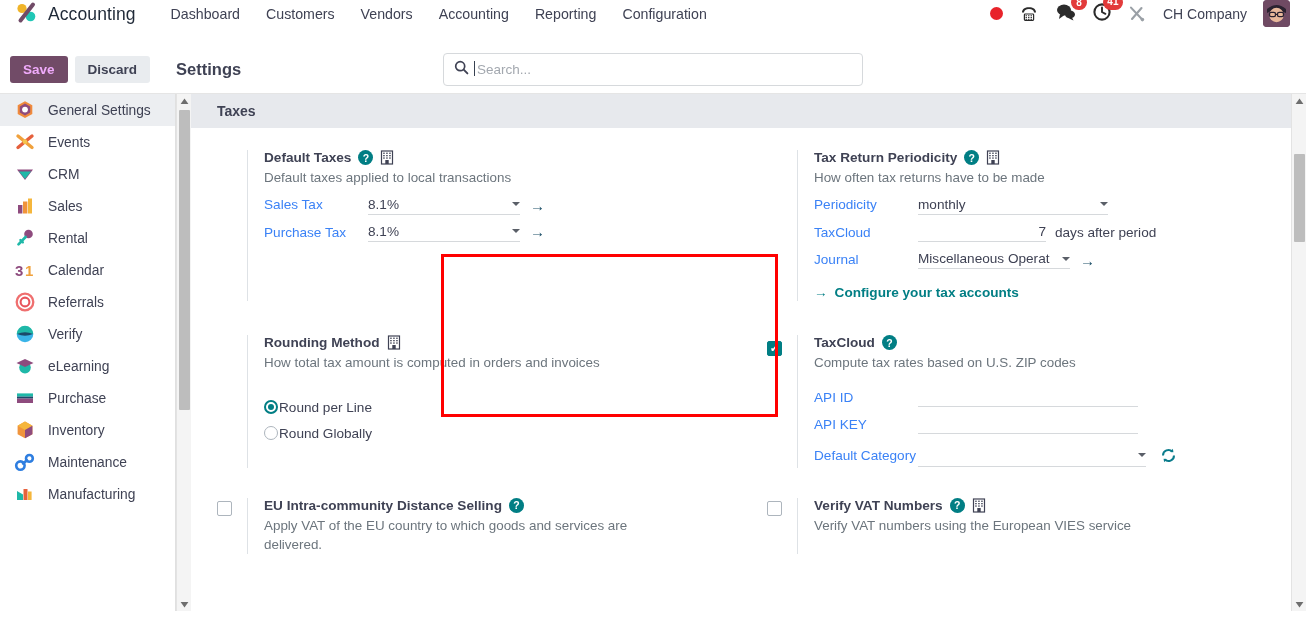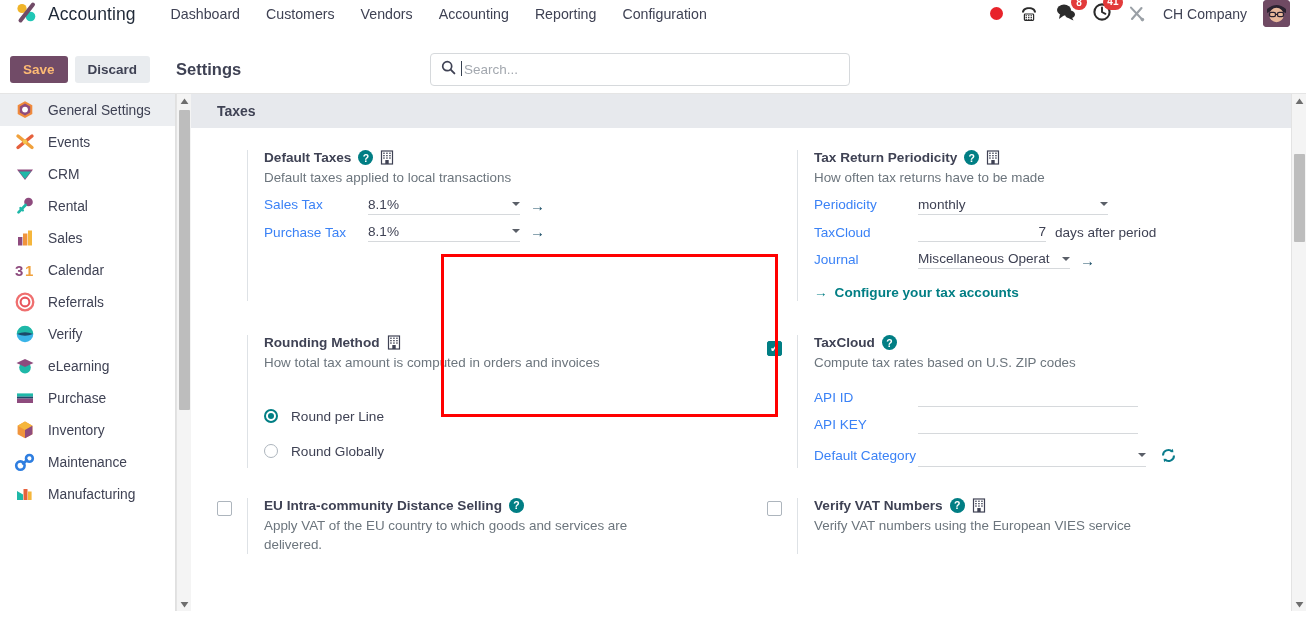--- a/index.html
+++ b/index.html
@@ -59,25 +59,25 @@
     height: 48px; background: #ffffff;
     display: flex; align-items: center;
     padding: 0 10px; border-bottom: 1px solid #e5e5e5;
     position: relative;
   }
   .btn {
     font-size: 13.5px; border-radius: 3px;
     padding: 6px 13px; cursor: pointer; border: none;
     font-family: inherit;
   }
-  .btn-save { background: #714b67; color: #fdba74; font-weight: 600; }
+  .btn-save { background: #714b67; color: #f0abfc; font-weight: 600; }
   .btn-discard { background: #e9ecef; color: #3f4254; margin-left: 7px; font-weight: 600; }
   .panel-title { font-size: 16.5px; color: #3f4254; margin-left: 26px; font-weight: bold; }
   .searchbox {
-    position: absolute; left: 430px; top: 53px;
+    position: absolute; left: 443px; top: 53px;
     width: 420px; height: 33px;
     border: 1px solid #d6d9dc; border-radius: 4px;
     display: flex; align-items: center; padding: 0 10px;
     background: #fff;
   }
   .search-ph { font-size: 13.5px; color: #a3a8af; margin-left: 8px; position: relative; }
   .search-ph::before {
     content: ""; position: absolute; left: -3px; top: -1px;
     width: 1px; height: 15px; background: #374151;
   }
@@ -193,21 +193,21 @@
     border: 1px solid #adb5bd; border-radius: 2px;
     background: #fff; cursor: pointer;
     display: inline-flex; align-items: center; justify-content: center;
   }
   .cbox.checked { background: #017e84; border-color: #017e84; }
   .cbox.checked::after {
     content: "✔"; color: #fff; font-size: 10.5px; line-height: 1;
   }
 
   
-  .radio-row { display: flex; gap: 13px; margin-top: 20px; cursor: pointer; }
+  .radio-row { display: flex; gap: 1px; margin-top: 11px; cursor: pointer; }
   .radio {
     width: 14px; height: 14px; border-radius: 50%;
     border: 1px solid #adb5bd; background: #fff; flex: 0 0 14px;
     display: inline-flex; align-items: center; justify-content: center;
   }
   .radio.on { border: 2px solid #017e84; }
   .radio.on::after {
     content: ""; width: 6px; height: 6px;
     border-radius: 50%; background: #017e84;
   }
@@ -346,36 +346,36 @@
         <svg width="22" height="22" viewBox="0 0 22 22">
           <path d="M3 6.5 L19 6.5 L11 17 Z" fill="#8e4b7e"></path>
           <path d="M5 8.5 L17 8.5 L11 16 Z" fill="#1fb8a8"></path>
         </svg>
       </span>
       <span class="side-label">CRM</span>
     </div>
     <div class="side-item">
       <span class="sicon">
         <svg width="22" height="22" viewBox="0 0 22 22">
+          <rect x="4" y="10" width="4.4" height="8.5" fill="#8e4b7e"></rect>
+          <rect x="9" y="6.5" width="4.4" height="12" fill="#f0943c"></rect>
+          <rect x="14" y="3.5" width="4" height="15" fill="#f5b63c"></rect>
+        </svg>
+      </span>
+      <span class="side-label">Sales</span>
+    </div>
+    <div class="side-item">
+      <span class="sicon">
+        <svg width="22" height="22" viewBox="0 0 22 22">
           <circle cx="14.5" cy="7" r="4.3" fill="#8e4b7e"></circle>
           <path d="M11.6 10 L4.5 17.4" stroke="#1fb8a8" stroke-width="2.7" stroke-linecap="round"></path>
           <path d="M6.4 13 L8.8 15.3" stroke="#1fb8a8" stroke-width="2.4" stroke-linecap="round"></path>
         </svg>
       </span>
       <span class="side-label">Rental</span>
-    </div>
-    <div class="side-item">
-      <span class="sicon">
-        <svg width="22" height="22" viewBox="0 0 22 22">
-          <rect x="4" y="10" width="4.4" height="8.5" fill="#8e4b7e"></rect>
-          <rect x="9" y="6.5" width="4.4" height="12" fill="#f0943c"></rect>
-          <rect x="14" y="3.5" width="4" height="15" fill="#f5b63c"></rect>
-        </svg>
-      </span>
-      <span class="side-label">Sales</span>
     </div>
     <div class="side-item">
       <span class="sicon">
         <svg width="22" height="22" viewBox="0 0 22 22">
           <text x="1" y="17" font-family="Liberation Sans, sans-serif" font-size="15" font-weight="700" fill="#8e4b7e">3</text>
           <text x="11" y="17" font-family="Liberation Sans, sans-serif" font-size="15" font-weight="700" fill="#f0a13c">1</text>
         </svg>
       </span>
       <span class="side-label">Calendar</span>
     </div>

